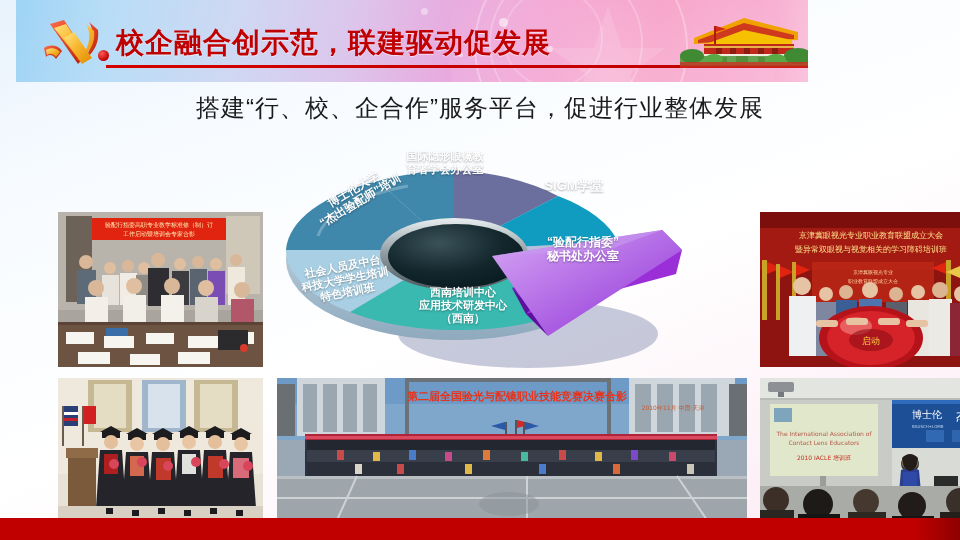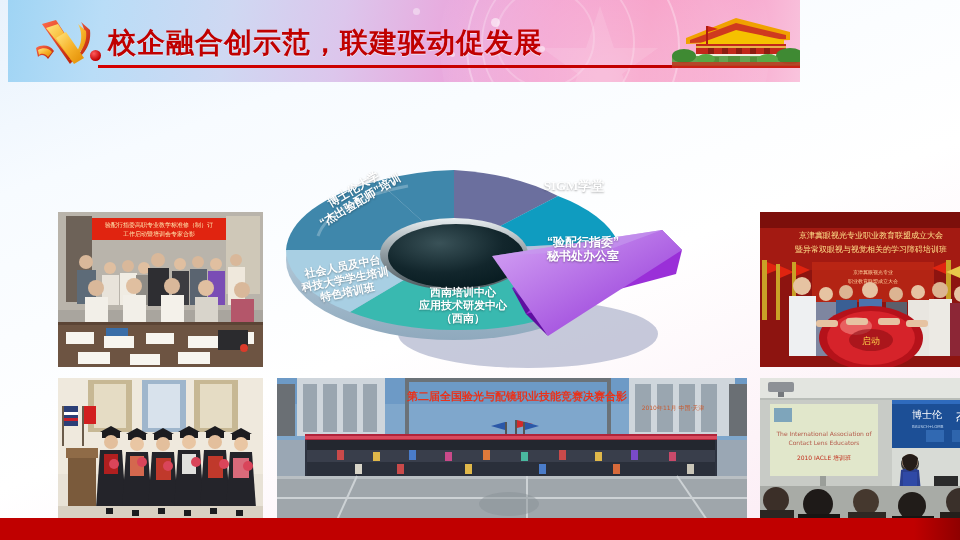--- a/index.html
+++ b/index.html
@@ -5,21 +5,21 @@
   html,body{margin:0;padding:0;}
   body{
     width:960px;height:540px;overflow:hidden;
     font-family:"Liberation Sans","DejaVu Sans",sans-serif;
     background:#ffffff;position:relative;
   }
   .slide{position:absolute;inset:0;width:960px;height:540px;overflow:hidden;
     background:linear-gradient(160deg,#e8f2fc 0%,#f7fbff 22%,#ffffff 55%,#fdf3f8 80%,#fbe9f3 100%);}
 
   
-  .header{position:absolute;left:8px;top:0;width:792px;height:82px;overflow:hidden;
+  .header{position:absolute;left:16px;top:0;width:792px;height:82px;overflow:hidden;
     background:linear-gradient(100deg,#9fd4f4 0%,#b9ddf7 12%,#cfd8f2 28%,#dcc6ec 42%,#e9a8dd 56%,#f294c9 68%,#f58fbe 80%,#f7a9cf 92%,#f9c4dd 100%);}
   .hdr-swirl{position:absolute;border-radius:50%;pointer-events:none;}
   .sw1{right:30px;top:-120px;width:330px;height:330px;background:radial-gradient(circle at 50% 60%,rgba(255,255,255,.34) 0%,rgba(255,255,255,.14) 52%,rgba(255,255,255,0) 70%);}
   .sw2{right:120px;top:-60px;width:210px;height:210px;border:2px solid rgba(255,255,255,.30);background:none;}
   .sw3{right:165px;top:-34px;width:150px;height:150px;border:2px solid rgba(255,255,255,.24);background:none;}
   .sw4{right:205px;top:-12px;width:96px;height:96px;border:2px solid rgba(255,255,255,.20);background:none;}
   .dot-a{right:300px;top:18px;width:9px;height:9px;background:rgba(255,255,255,.55);}
   .dot-b{right:255px;top:46px;width:6px;height:6px;background:rgba(255,255,255,.5);}
   .dot-c{right:345px;top:52px;width:5px;height:5px;background:rgba(255,255,255,.45);}
   .dot-d{right:380px;top:8px;width:7px;height:7px;background:rgba(255,255,255,.4);}
@@ -42,21 +42,21 @@
   .subtitle{position:absolute;left:0;top:92px;width:960px;text-align:center;
     font-size:24px;color:#1b1b1b;letter-spacing:1px;white-space:nowrap;}
 
   
   .diagram{position:absolute;left:258px;top:138px;width:444px;height:232px;}
   .diagram svg{display:block;}
   .dlabel{position:absolute;color:#ffffff;font-weight:bold;text-align:center;
     line-height:1.16;text-shadow:0 1px 2px rgba(0,0,0,.32);}
 
   .lb-intl{left:128px;top:12px;width:118px;font-size:11px;}
-  .lb-sigm{left:268px;top:40px;width:96px;font-size:13px;font-family:Liberation Serif, serif;}
+  .lb-sigm{left:268px;top:40px;width:96px;font-size:13px;}
   .lb-bl{left:36px;top:44px;width:126px;font-size:11.5px;transform:rotate(-31deg);transform-origin:50% 50%;}
   .lb-social{left:22px;top:122px;width:130px;font-size:11px;transform:rotate(-11deg);transform-origin:50% 50%;}
   .lb-sw{left:148px;top:148px;width:114px;font-size:11px;font-family:Liberation Serif, serif;}
   .lb-sec{left:267px;top:98px;width:116px;font-size:12px;}
 
   
   .photo{position:absolute;overflow:hidden;background:#cfcfcf;margin-left:40px;}
   .p-tl{left:18px;top:212px;width:205px;height:155px;}
   .p-tr{left:720px;top:212px;width:222px;height:155px;}
   .p-bl{left:18px;top:378px;width:205px;height:142px;}
@@ -139,20 +139,21 @@
         <rect x="0" y="46" width="128" height="10" fill="#4f9b3d" opacity="0.85"></rect>
         <ellipse cx="12" cy="46" rx="12" ry="7" fill="#3f8a33"></ellipse>
         <ellipse cx="118" cy="46" rx="14" ry="8" fill="#3f8a33"></ellipse>
         <ellipse cx="34" cy="49" rx="9" ry="5" fill="#58a845"></ellipse>
         <ellipse cx="96" cy="49" rx="10" ry="5" fill="#58a845"></ellipse>
         <rect x="0" y="52" width="128" height="6" fill="#cf2a1c" opacity="0.75"></rect>
       </svg>
     </div>
   </div>
 
+  <div class="subtitle">搭建“行、校、企合作”服务平台，促进行业整体发展</div>
 
   <div class="diagram">
     <svg width="444" height="232" viewBox="0 0 444 232">
       <defs>
         <radialGradient id="holeG" cx="0.38" cy="0.3" r="0.85">
           <stop offset="0" stop-color="#3a5258"></stop>
             <stop offset="0.55" stop-color="#12262c"></stop>
           <stop offset="1" stop-color="#04181d"></stop>
         </radialGradient>
         <linearGradient id="rimG" x1="0" y1="0" x2="0" y2="1">
@@ -198,20 +199,21 @@
         <polygon points="254,150 404,92 424,112 274,170" fill="#7b14c4"></polygon>
         <polygon points="254,150 274,170 290,198 268,176" fill="#5f0fa0"></polygon>
         <polygon points="274,170 424,112 418,136 268,176" fill="#9a2fd8"></polygon>
         <path d="M234 118 L404 92 L424 112 L290 198 Z" fill="url(#purpG)"></path>
         <path d="M234 118 L404 92 L350 112 Z" fill="#c79bee" opacity="0.6"></path>
       </g>
 
       <path d="M60 98 A150 64 0 0 1 150 48" stroke="#ffffff" stroke-width="3" fill="none" opacity="0.25"></path>
     </svg>
 
+    <div class="dlabel lb-intl">国际隐形眼镜教<br>育者学会办公室</div>
     <div class="dlabel lb-sigm">SIGM学堂</div>
     <div class="dlabel lb-bl">博士伦大学<br>“杰出验配师”培训</div>
     <div class="dlabel lb-social">社会人员及中台<br>科技大学学生培训<br>特色培训班</div>
     <div class="dlabel lb-sw">西南培训中心<br>应用技术研发中心<br>（西南）</div>
     <div class="dlabel lb-sec">“验配行指委”<br>秘书处办公室</div>
   </div>
 
   <div class="photo p-tl">
     <svg viewBox="0 0 205 155" preserveAspectRatio="none">
       <rect width="205" height="155" fill="#a9a59e"></rect>

